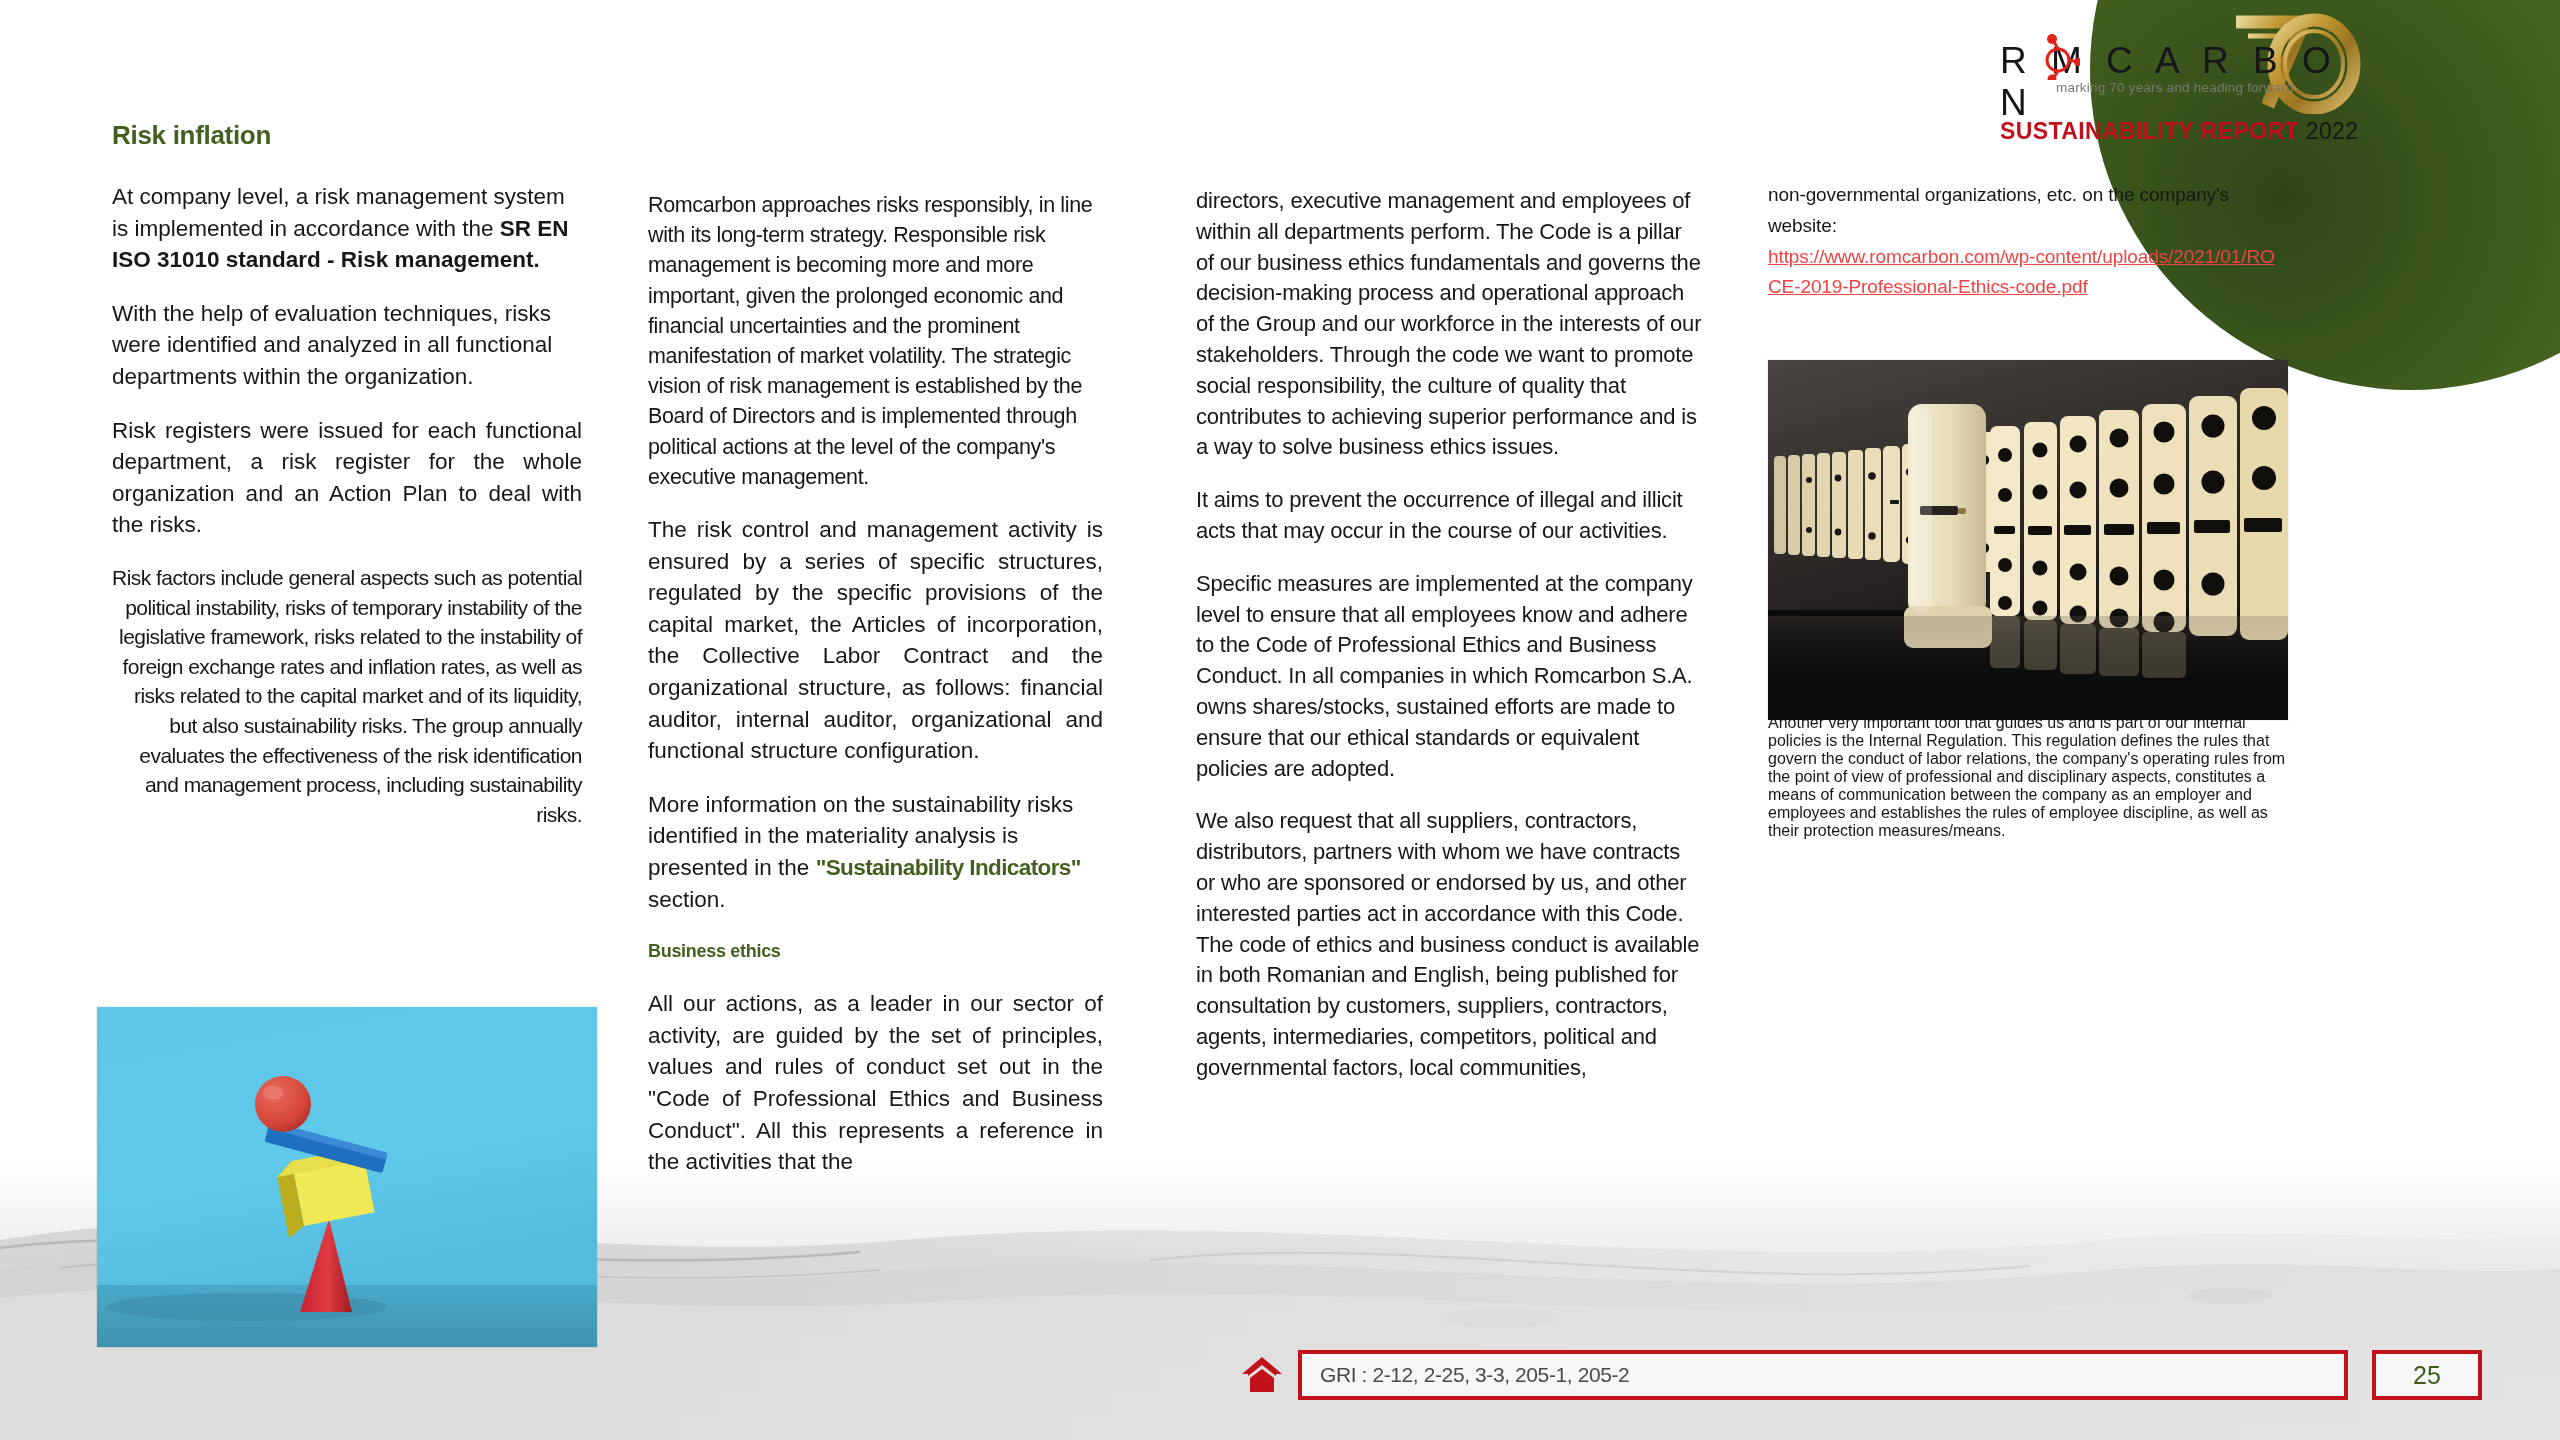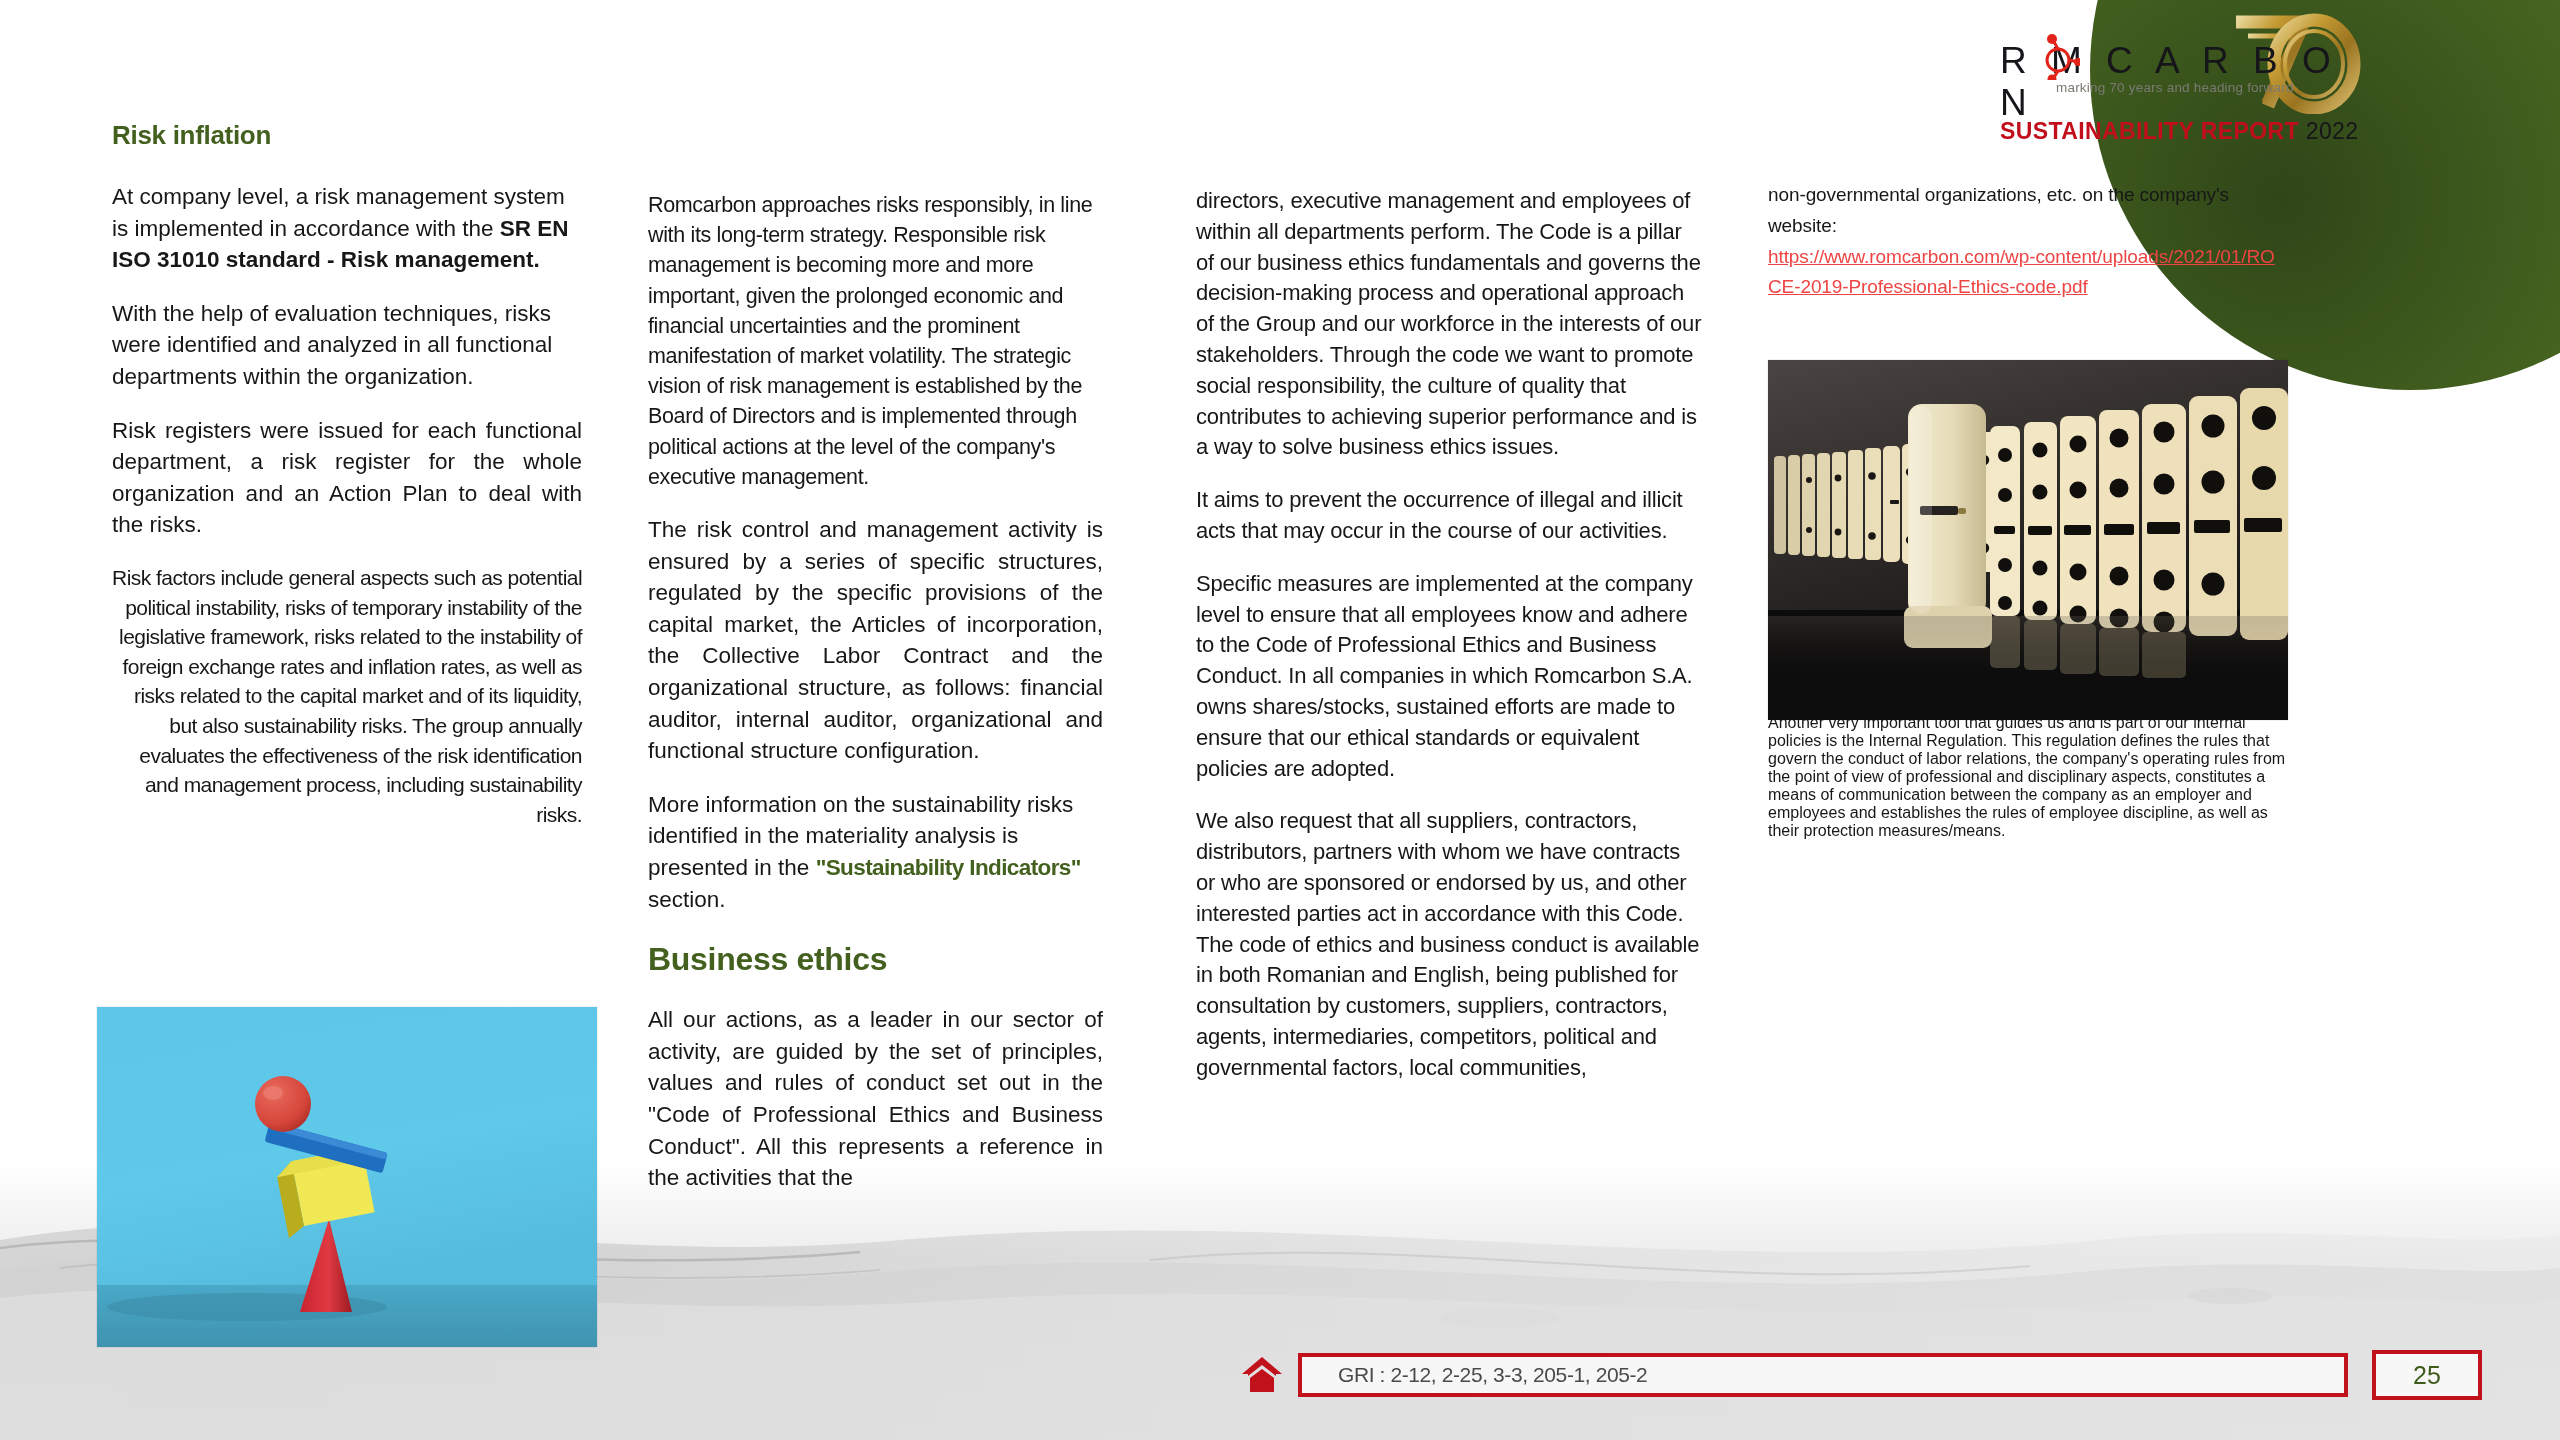--- a/index.html
+++ b/index.html
@@ -111,21 +111,21 @@
     font-weight: 700;
     margin: 0 0 30px 0;
   }
 
   #col1 { left: 112px; top: 120px;  width: 470px; }
   #col2 { left: 648px; top: 190px;  width: 455px; }
   #col3 { left: 1196px; top: 186px; width: 508px; }
   #col4 { left: 1768px; top: 180px; width: 520px; }
 
   #col1 .sec-title { font-size: 26px; letter-spacing: -0.3px; }
-  #col2 .sec-title { font-size: 32px; letter-spacing: -0.3px; margin-top: 26px; margin-bottom: 26px; }
+  #col2 .sec-title { font-size: 18px; letter-spacing: -0.3px; margin-top: 26px; margin-bottom: 26px; }
   .bold { font-weight: 700; }
   .green-b { color:#44601f; font-weight:700; letter-spacing:-0.6px; }
 
   #col1 .p1 { font-size: 22.5px; line-height: 31.6px; }
   #col1 .p2 { font-size: 22.5px; line-height: 31.6px; }
   #col1 .p3 { font-size: 22.5px; line-height: 31.6px; text-align: justify; }
   #col1 .p4 { font-size: 21px; line-height: 29.6px; letter-spacing: -0.55px; text-align: right; }
 
   #col2 .pa { font-size: 21.5px; line-height: 30.2px; letter-spacing: -0.35px; }
   #col2 .pb { font-size: 22.5px; line-height: 31.6px; text-align: justify; }
@@ -160,26 +160,26 @@
     left: 1240px;
     top: 1350px;
     z-index: 8;
     display: flex;
     align-items: center;
     gap: 14px;
   }
   .home-icon { width: 44px; height: 42px; flex: none; }
   .gri-box {
     width: 1050px;
-    height: 44px;
+    height: 50px;
     border: 4px solid #c1121c;
     background: #f7f7f7;
     display: flex;
     align-items: center;
-    padding-left: 36px;
+    padding-left: 18px;
     box-sizing: border-box;
   }
   .gri-text {
     font-size: 21px;
     color: #4a4a4a;
     letter-spacing: -0.4px;
   }
   .page-box {
     width: 110px;
     height: 50px;

